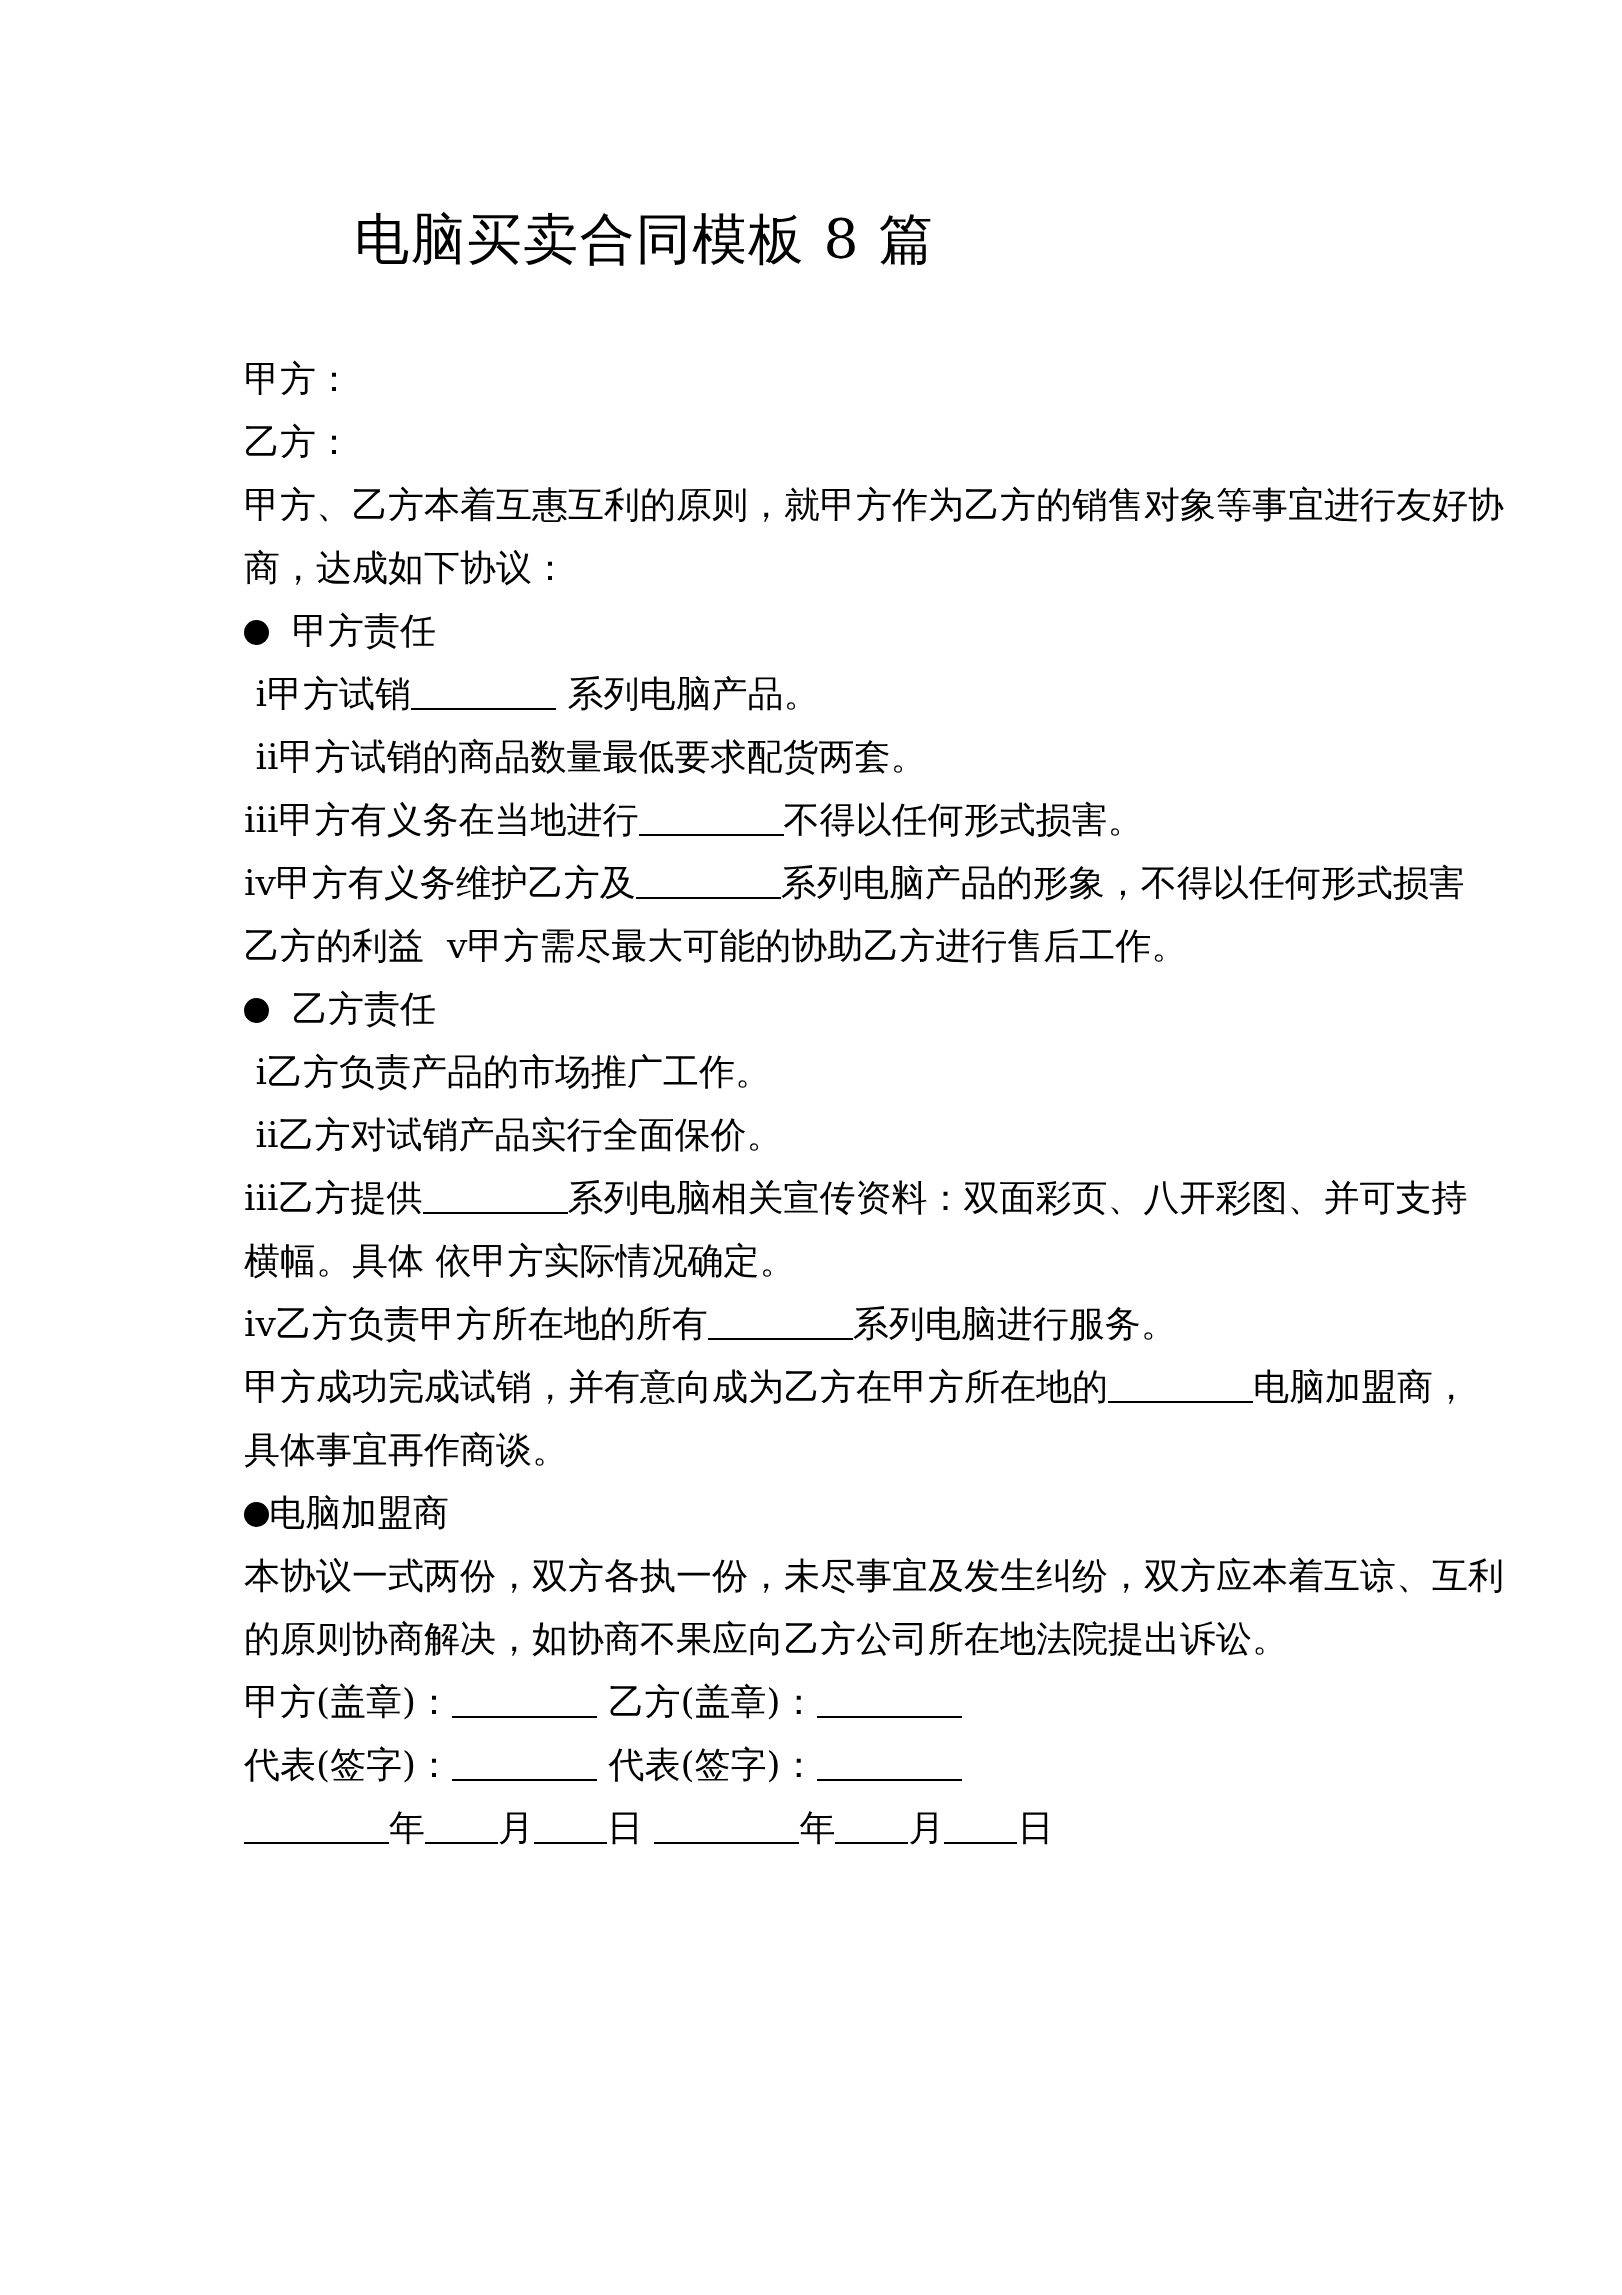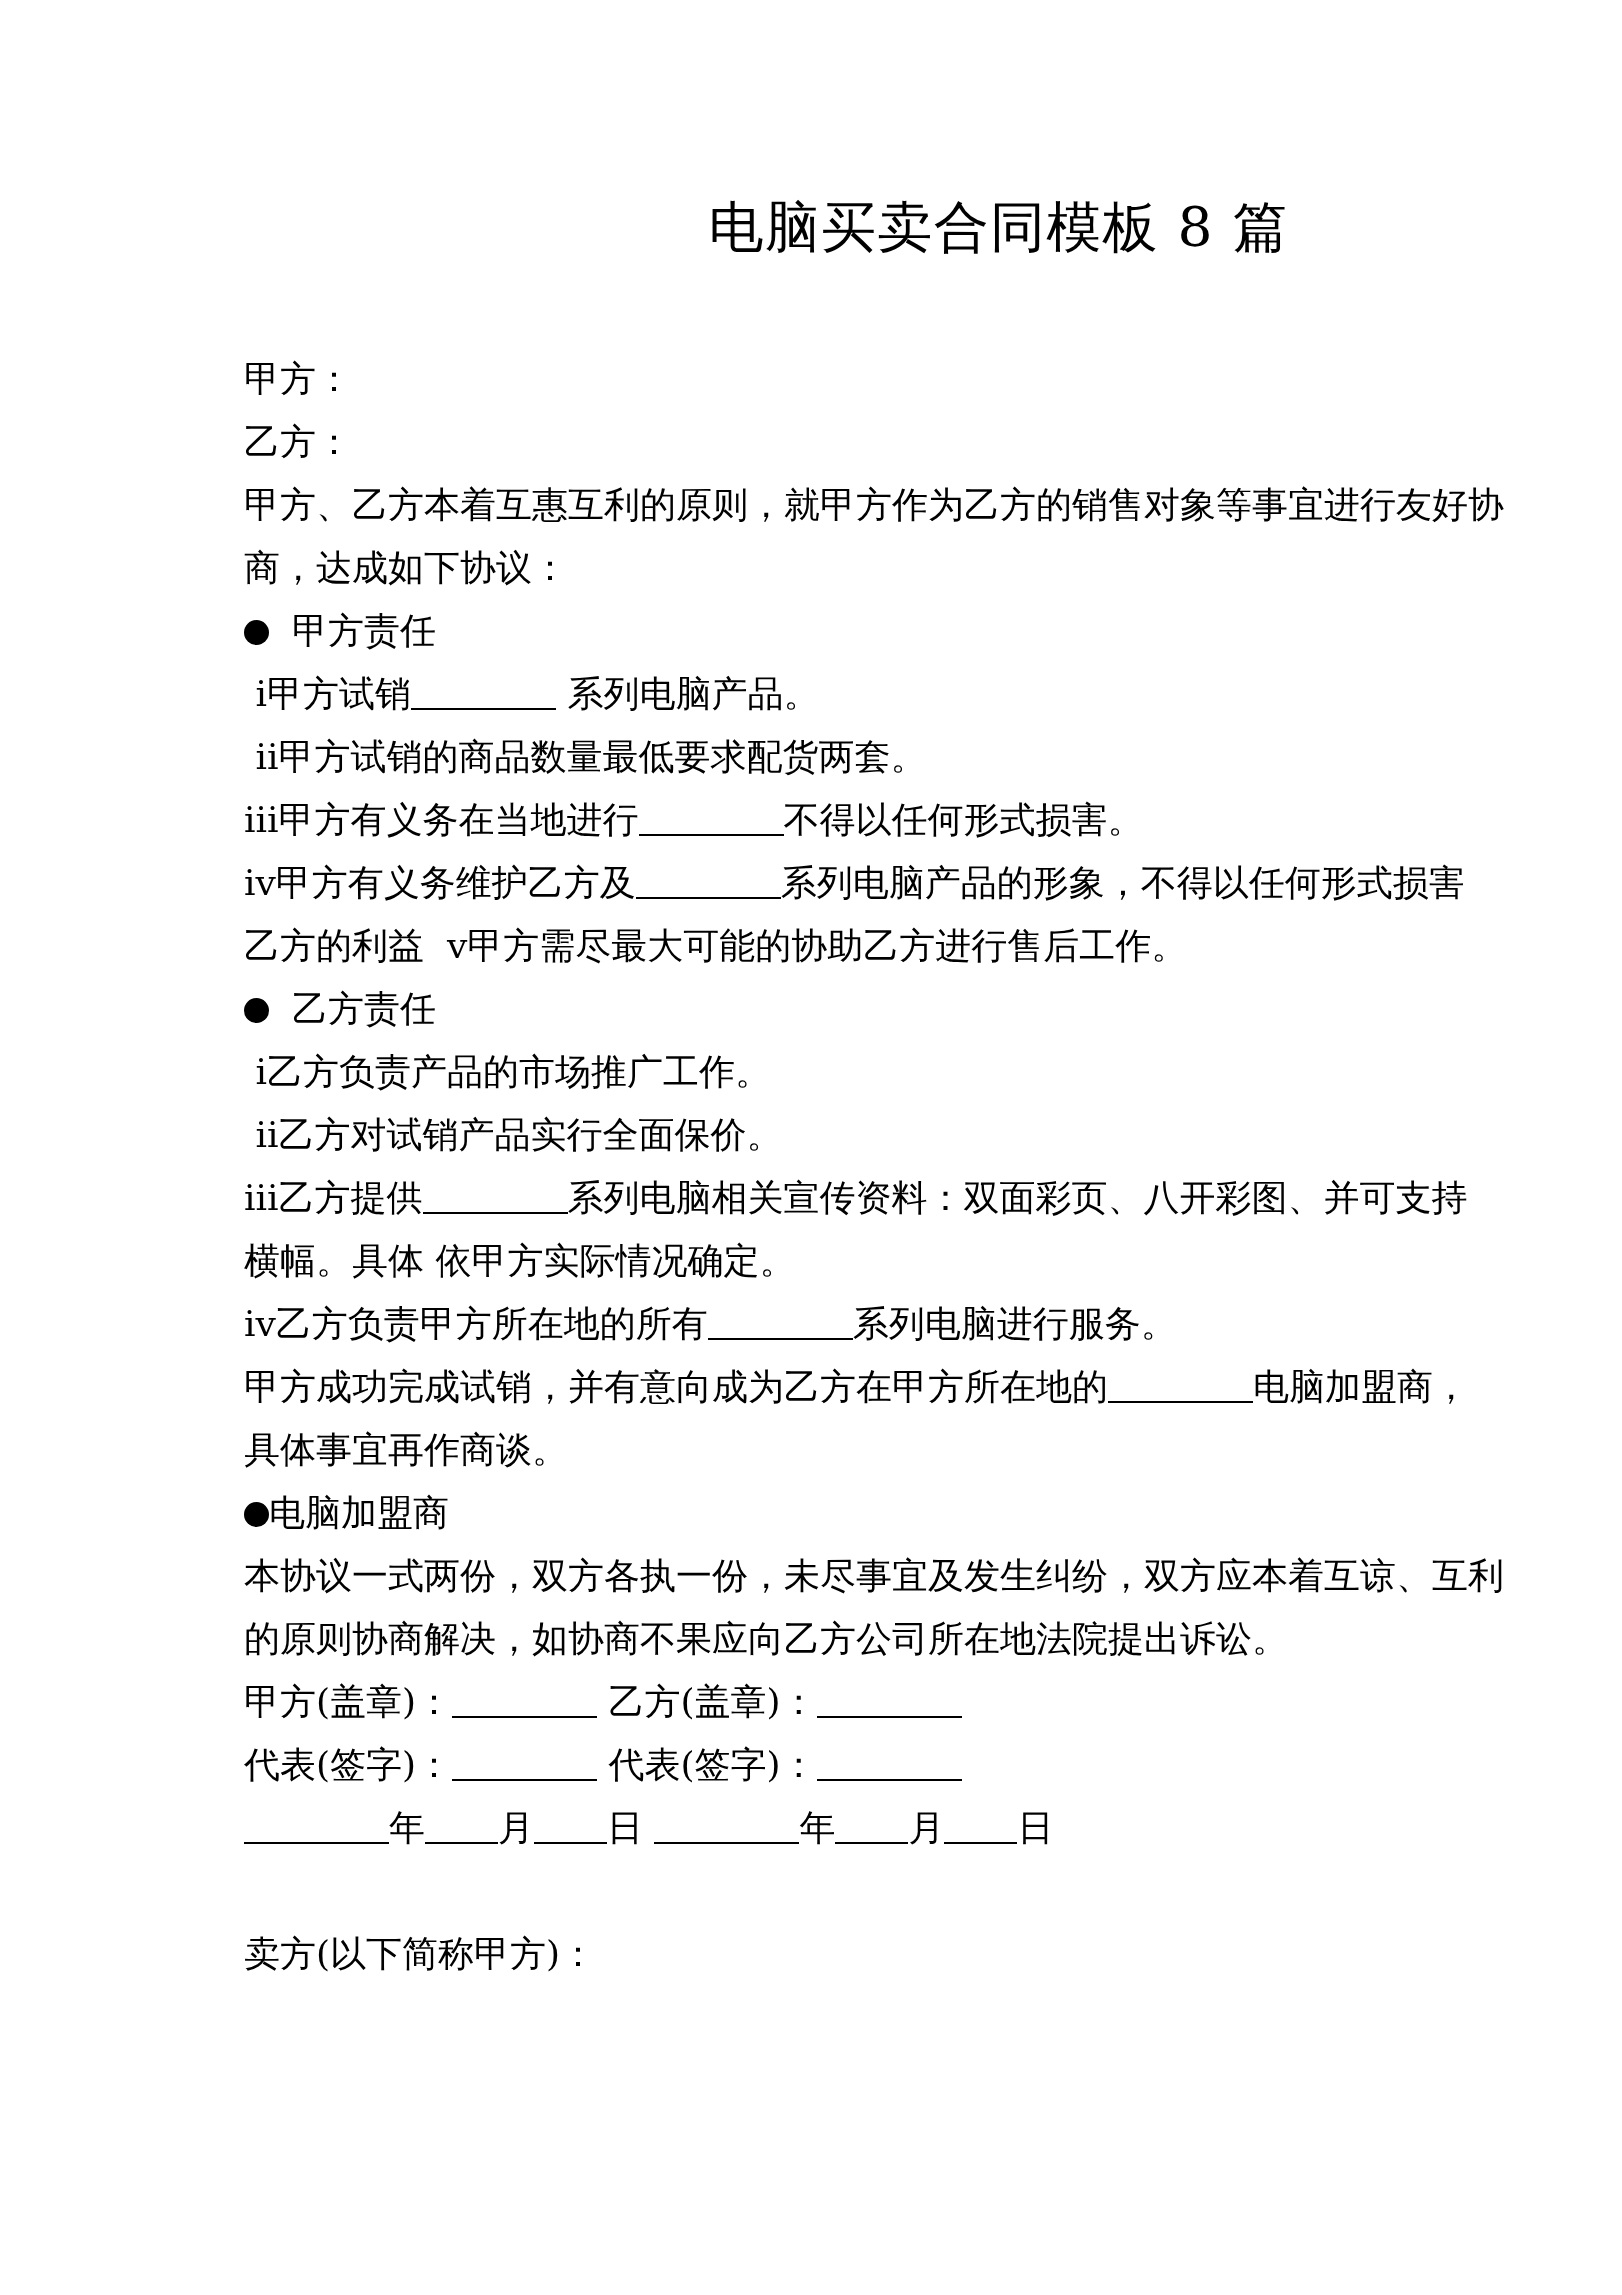--- a/index.html
+++ b/index.html
@@ -1,18 +1,18 @@
 <!DOCTYPE html>
 <html style="font-size:10.5px"><head>
 <meta charset="utf-8">
 <style>
   html, body { margin: 0; padding: 0; background: #ffffff; }
   body { width: 1623px; height: 2295px; position: relative; overflow: hidden;
          font-family: "DejaVu Serif", "Liberation Serif", serif; color: #000; }
-  .title { position: absolute; left: 0; width: 1289px; top: 188px; text-align: right;
+  .title { position: absolute; left: 0; width: 1289px; top: 200px; text-align: center;
            font-size: 55px; line-height: 79px; letter-spacing: 1.3px; }
   .body { position: absolute; left: 244px; top: 359px; width: 1139px; }
   .line { height: 63px; line-height: 39px; font-size: 36px; white-space: pre; }
   .blank { display: inline-block; border-bottom: 2px solid #000; height: 30px; vertical-align: baseline; margin-bottom: -3.9px; }
   .b-md { width: 145px; }
   .b-sm { width: 73px; }
   .bullet { display: inline-block; width: 25px; height: 25px; border-radius: 50%; background: #000; vertical-align: -2px; }
   .gap { height: 63px; }
 </style>
 </head>
@@ -45,15 +45,14 @@
 
   <div class="line"><span class="bullet"></span><span>电脑加盟商</span></div>
   <div class="line">本协议一式两份，双方各执一份，未尽事宜及发生纠纷，双方应本着互谅、互利</div>
   <div class="line">的原则协商解决，如协商不果应向乙方公司所在地法院提出诉讼。</div>
 
   <div class="line"><span>甲方(盖章)：</span><span class="blank b-md"></span> <span>乙方(盖章)：</span><span class="blank b-md"></span></div>
   <div class="line"><span>代表(签字)：</span><span class="blank b-md"></span> <span>代表(签字)：</span><span class="blank b-md"></span></div>
   <div class="line"><span class="blank b-md"></span><span>年</span><span class="blank b-sm"></span><span>月</span><span class="blank b-sm"></span><span>日</span> <span class="blank b-md"></span><span>年</span><span class="blank b-sm"></span><span>月</span><span class="blank b-sm"></span><span>日</span></div>
 
   <div class="gap"></div>
-  <div class="line">卖方(以下简称甲方)：</div>
 </div>
 
 
 </body></html>

